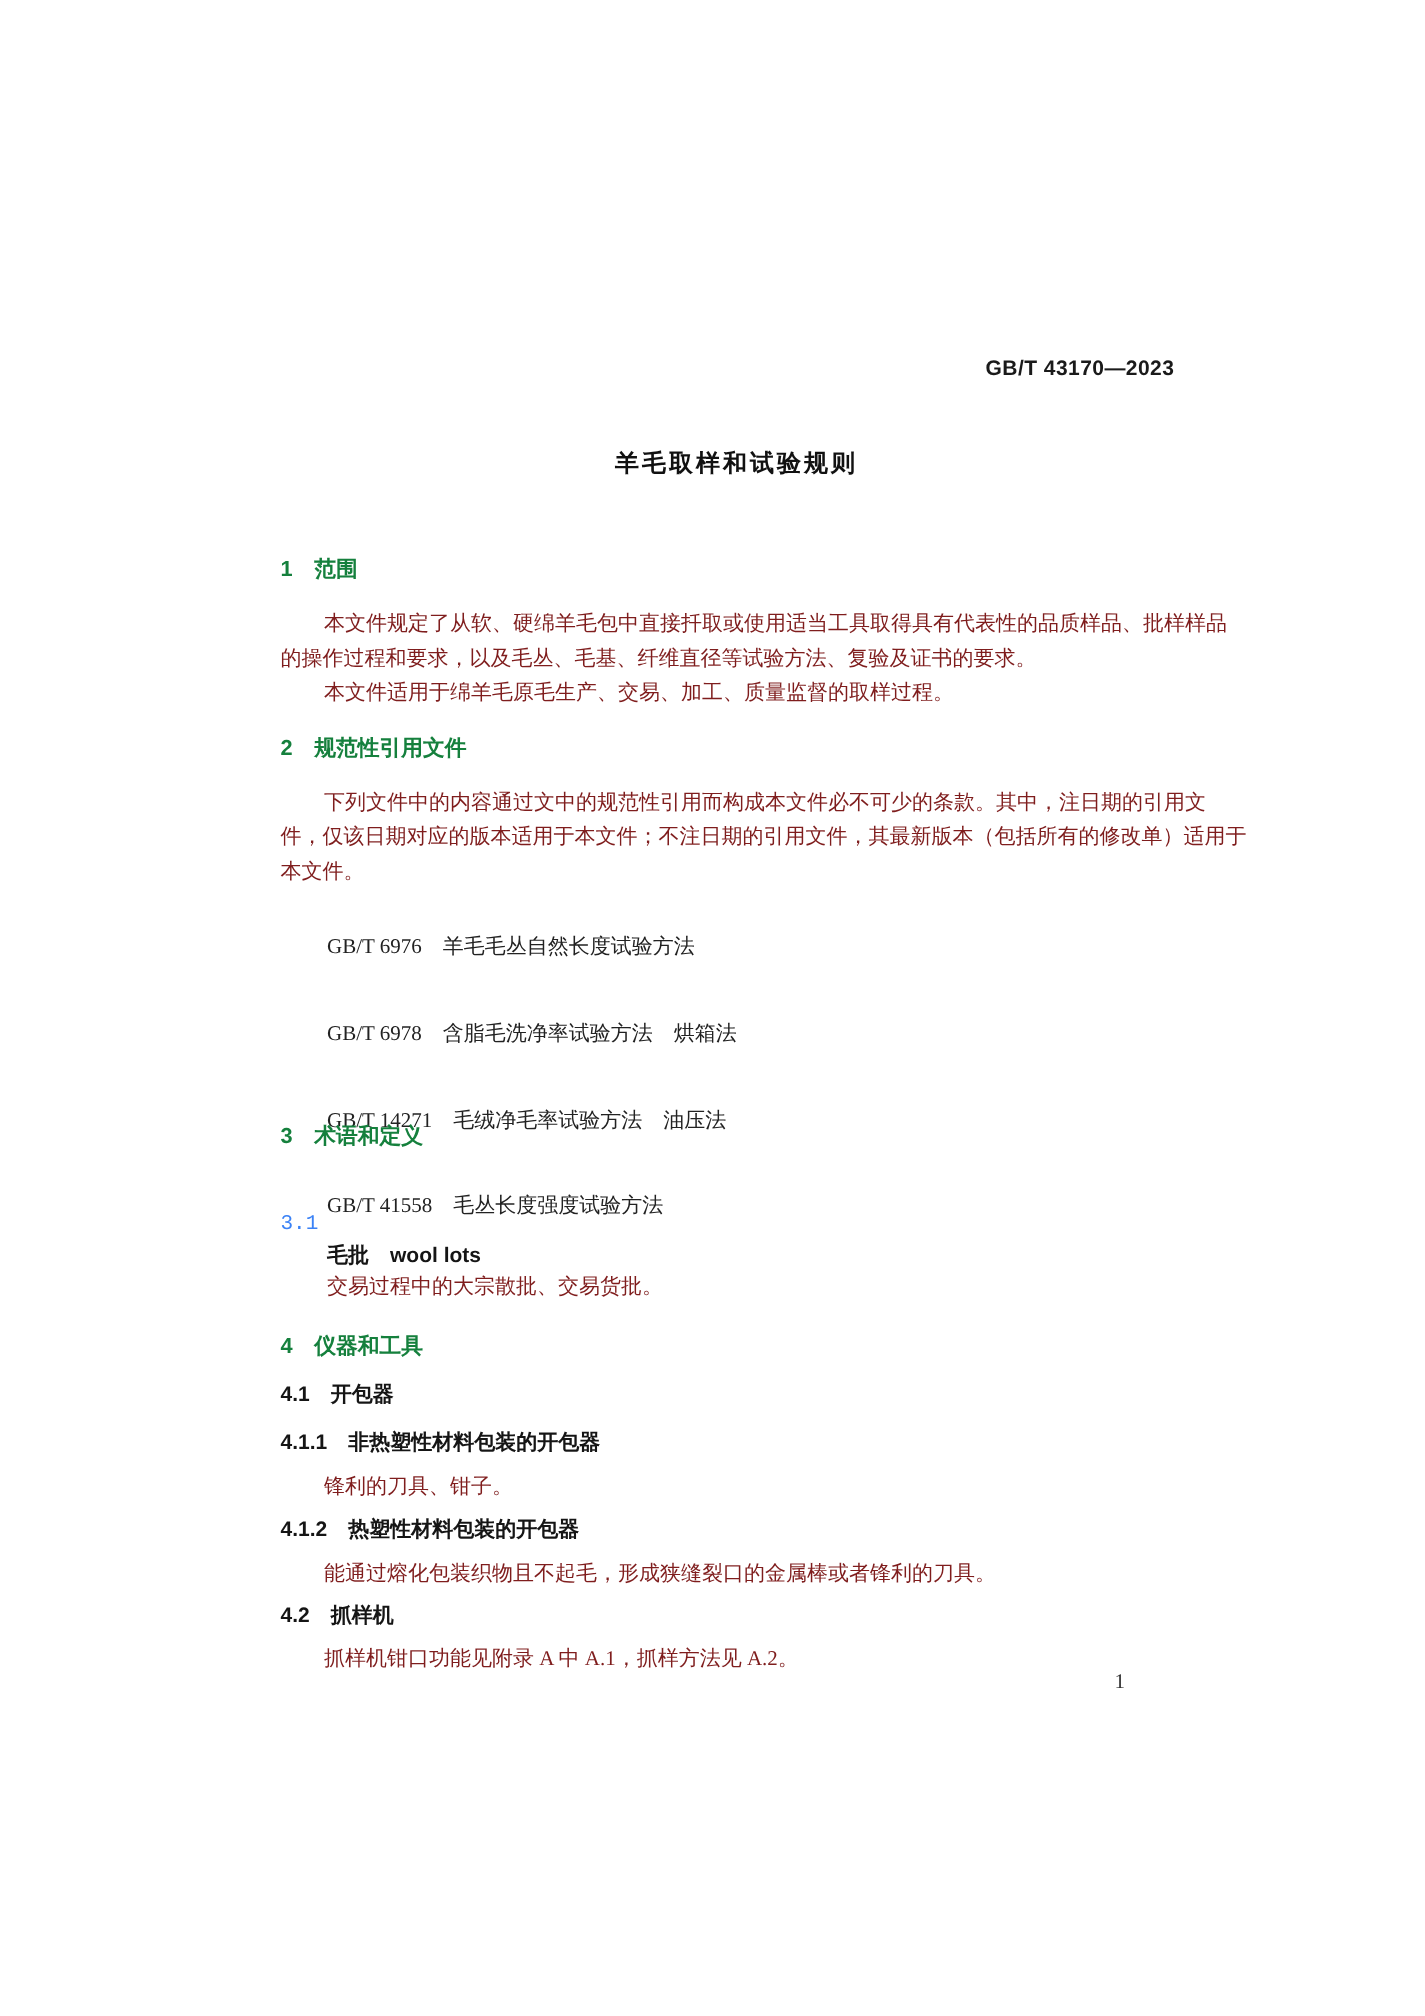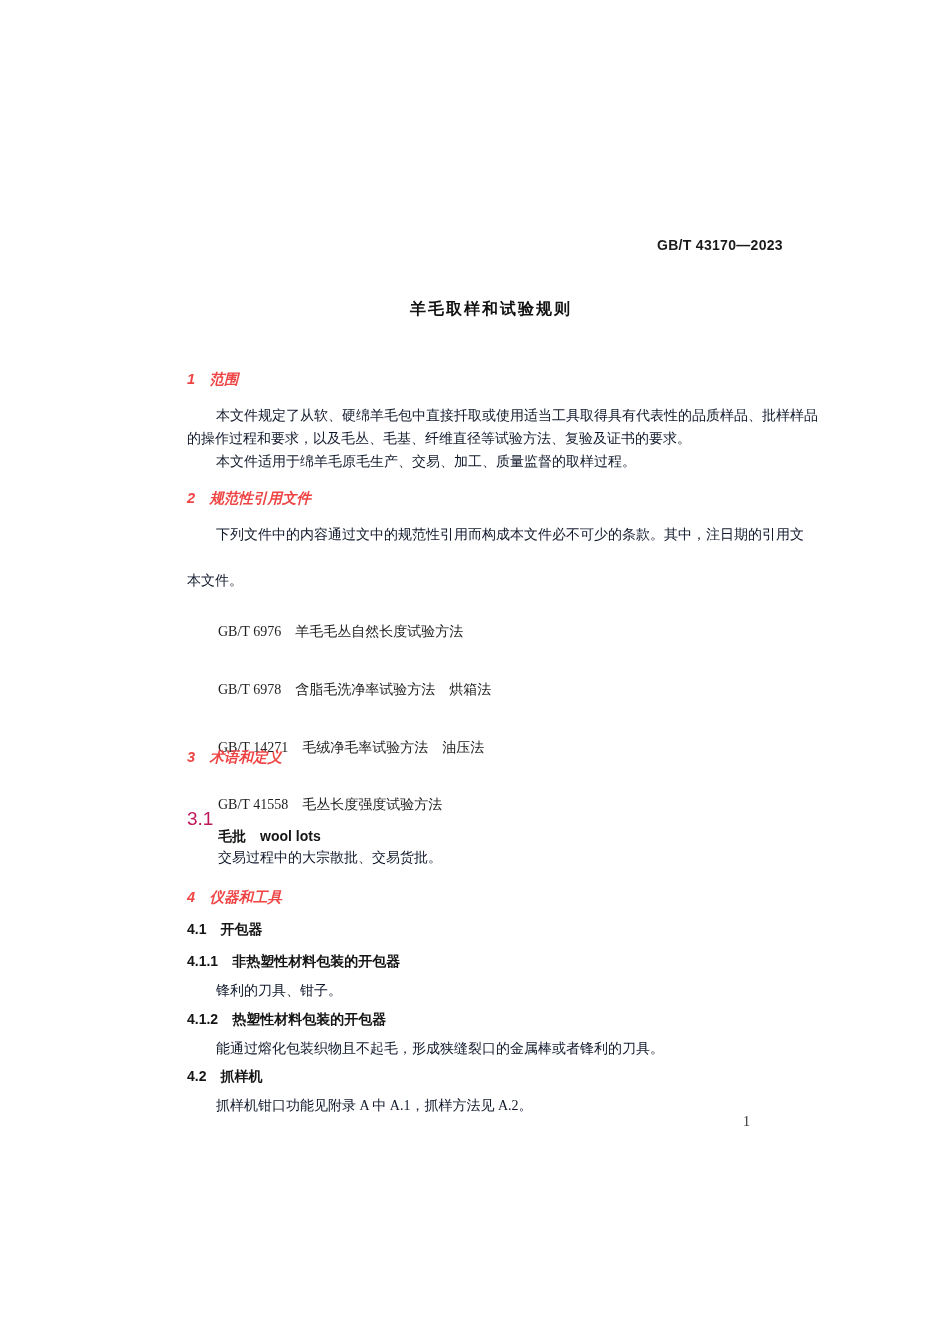--- a/index.html
+++ b/index.html
@@ -32,39 +32,38 @@
     font-size: 16px;
     letter-spacing: 2px;
     color: #111111;
     width: 608px;
     text-align: center;
   }
   .sec-heading {
     font-family: "Liberation Sans", sans-serif;
     font-weight: 700;
     font-size: 14.5px;
-    color: #ef4444;
-    font-style: italic;
+    color: #15803d;
   }
   .sub-heading {
     font-family: "Liberation Sans", sans-serif;
     font-weight: 700;
     font-size: 14px;
     color: #151515;
   }
   .body-line {
     font-family: "Liberation Serif", serif;
     font-size: 14px;
-    color: #0f172a;
+    color: #7f1d1d;
   }
   .clause-num {
-    font-family: Liberation Sans, sans-serif;
+    font-family: Liberation Mono, monospace;
     font-weight: 400;
-    font-size: 19px;
-    color: #be185d;
+    font-size: 14px;
+    color: #3b82f6;
   }
   .term-line {
     font-family: "Liberation Sans", sans-serif;
     font-weight: 700;
     font-size: 14px;
     color: #151515;
   }
   .ref-list p {
     margin: 0;
     font-family: "Liberation Serif", serif;
@@ -88,20 +87,21 @@
 
   <div class="abs doc-title nowrap" style="left:187px; top:299px;">羊毛取样和试验规则</div>
 
   <div class="abs sec-heading nowrap" style="left:187px; top:370px;">1　范围</div>
   <div class="abs body-line nowrap" style="left:216px; top:407px;">本文件规定了从软、硬绵羊毛包中直接扦取或使用适当工具取得具有代表性的品质样品、批样样品</div>
   <div class="abs body-line nowrap" style="left:187px; top:430px;">的操作过程和要求，以及毛丛、毛基、纤维直径等试验方法、复验及证书的要求。</div>
   <div class="abs body-line nowrap" style="left:216px; top:453px;">本文件适用于绵羊毛原毛生产、交易、加工、质量监督的取样过程。</div>
 
   <div class="abs sec-heading nowrap" style="left:187px; top:489px;">2　规范性引用文件</div>
   <div class="abs body-line nowrap" style="left:216px; top:526px;">下列文件中的内容通过文中的规范性引用而构成本文件必不可少的条款。其中，注日期的引用文</div>
+  <div class="abs body-line nowrap" style="left:187px; top:549px;">件，仅该日期对应的版本适用于本文件；不注日期的引用文件，其最新版本（包括所有的修改单）适用于</div>
   <div class="abs body-line nowrap" style="left:187px; top:572px;">本文件。</div>
 
   <div class="abs ref-list" style="left:218px; top:585px;">
     <p>GB/T 6976　羊毛毛丛自然长度试验方法</p>
     <p>GB/T 6978　含脂毛洗净率试验方法　烘箱法</p>
     <p>GB/T 14271　毛绒净毛率试验方法　油压法</p>
     <p>GB/T 41558　毛丛长度强度试验方法</p>
   </div>
 
   <div class="abs sec-heading nowrap" style="left:187px; top:748px;">3　术语和定义</div>

